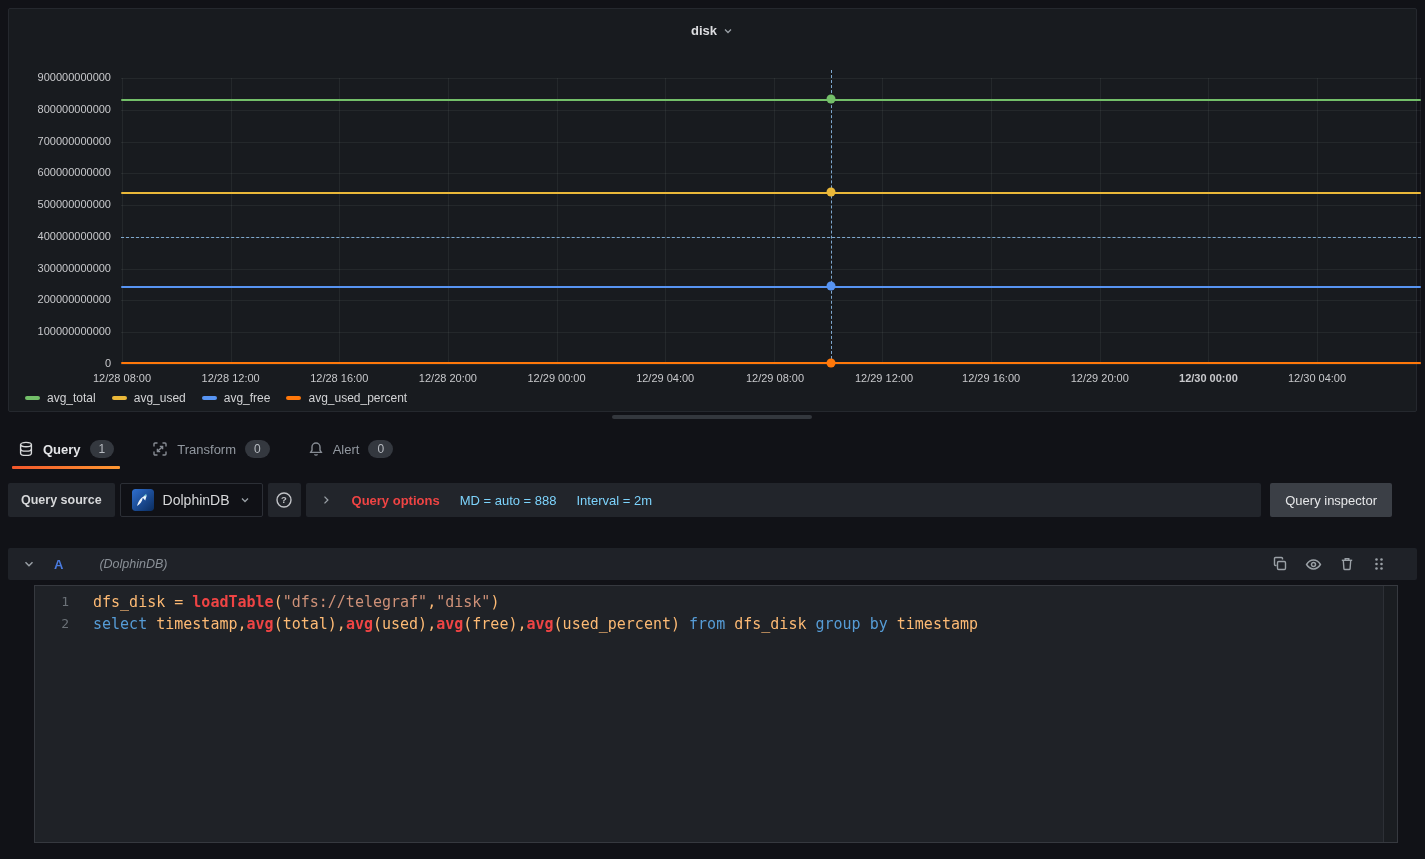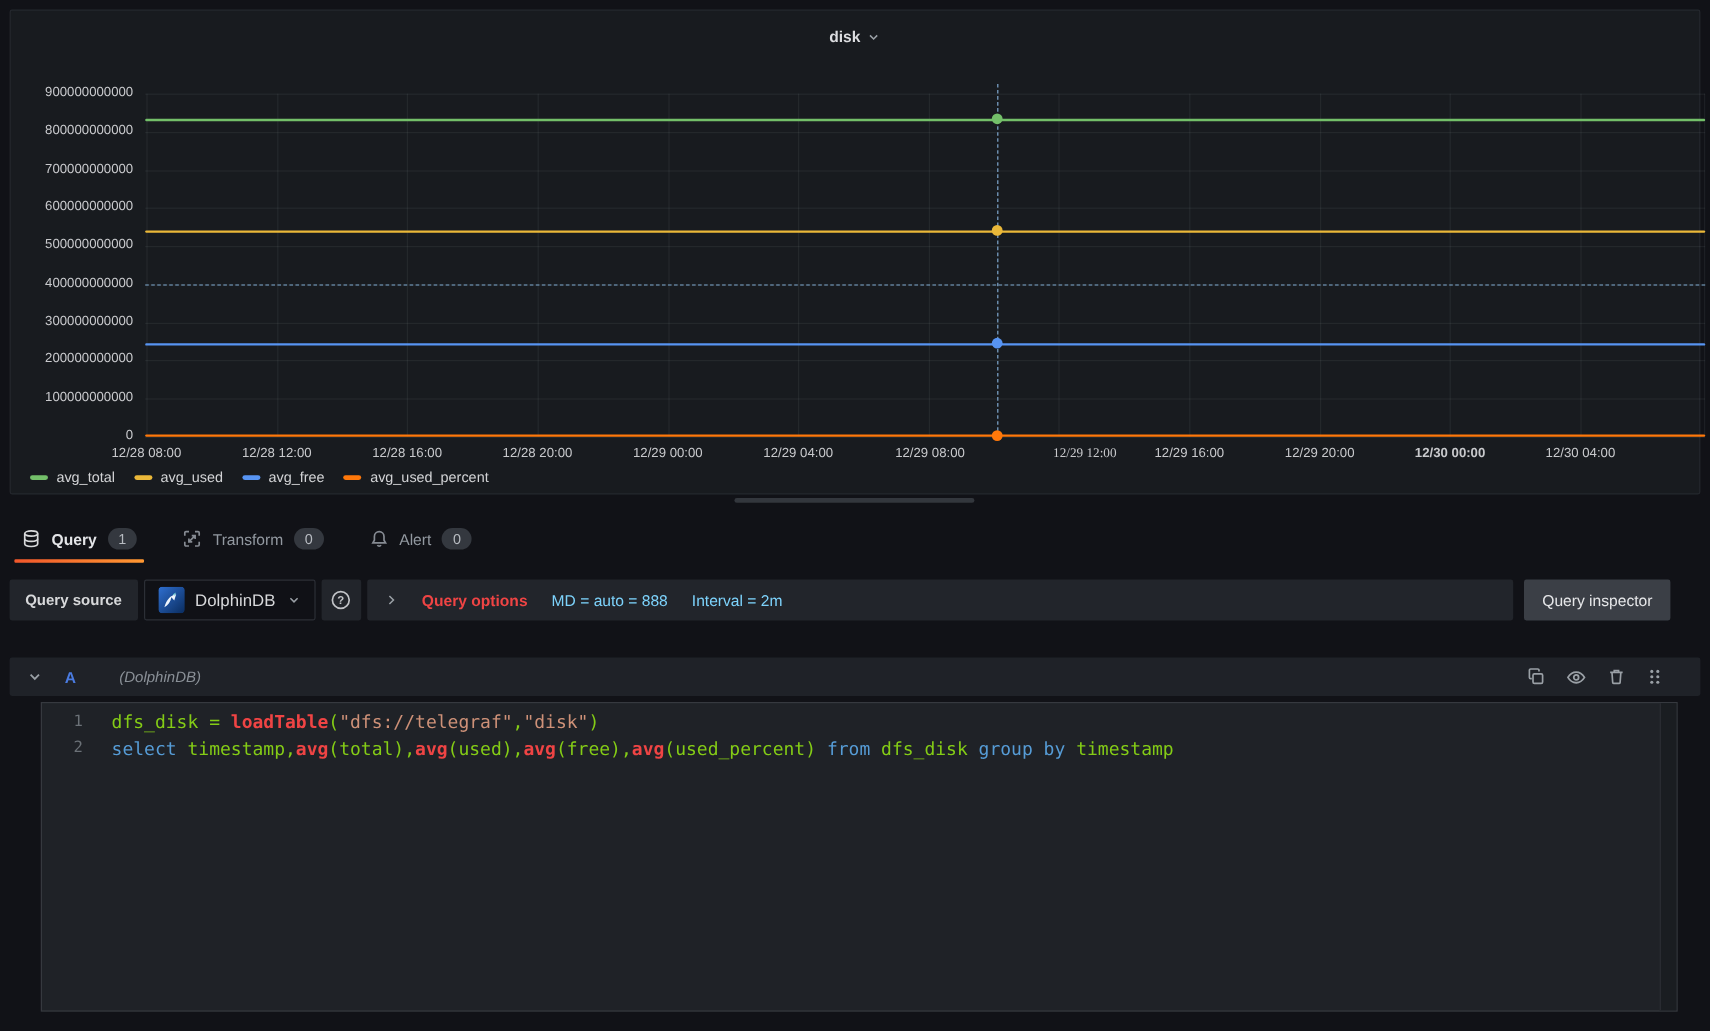--- a/index.html
+++ b/index.html
@@ -70,21 +70,21 @@
   .query-actions { margin-left:auto; margin-right:15px; display:flex; gap:13px; align-items:center; }
   .icon-btn { background:none; border:none; padding:2px; cursor:pointer; display:flex; align-items:center; }
 
   .code-editor { position:absolute; left:34px; top:585px; width:1364px; height:258px;
                  background:#1f2227; border:1px solid #36393f; font-family:"DejaVu Sans Mono",monospace; }
   .code-lines { position:absolute; left:0; top:5px; right:16px; }
   .code-line { display:flex; line-height:22px; font-size:15px; }
   .line-num { width:40px; text-align:right; padding-right:6px; color:#6b7177; font-size:13px;
               line-height:22px; flex:none; user-select:none; }
   .line-text { padding-left:18px; white-space:pre; color:#d4d4d6; }
-  .tk-plain { color:#84cc16; }
+  .tk-plain { color:#fdba74; }
   .tk-keyword { color:#569cd6; }
   .tk-func { color:#ef4444; font-weight:bold; }
   .tk-string { color:#ce9178; }
   .minimap { position:absolute; right:0; top:0; bottom:0; width:14px; background:#1a1d21;
              border-left:1px solid #2d3036; }
 
   svg.ic { display:block; }
 </style>
 </head>
 <body>
@@ -144,21 +144,21 @@
         <div class="ylabel" style="top: 284.444px;">200000000000</div>
         <div class="ylabel" style="top: 316.222px;">100000000000</div>
         <div class="ylabel" style="top: 348px;">0</div>
         <div class="xlabel" style="left: 67px;">12/28 08:00</div>
         <div class="xlabel" style="left: 175.64px;">12/28 12:00</div>
         <div class="xlabel" style="left: 284.28px;">12/28 16:00</div>
         <div class="xlabel" style="left: 392.92px;">12/28 20:00</div>
         <div class="xlabel" style="left: 501.56px;">12/29 00:00</div>
         <div class="xlabel" style="left: 610.2px;">12/29 04:00</div>
         <div class="xlabel" style="left: 720px;">12/29 08:00</div>
-        <div class="xlabel" style="left: 849px; font-family: Liberation Serif, serif;">12/29 12:00</div>
+        <div class="xlabel" style="left: 829px;">12/29 12:00</div>
         <div class="xlabel" style="left: 936.12px;">12/29 16:00</div>
         <div class="xlabel" style="left: 1044.76px;">12/29 20:00</div>
         <div class="xlabel" style="left: 1153.4px; font-weight: bold;">12/30 00:00</div>
         <div class="xlabel" style="left: 1262.04px;">12/30 04:00</div>
       </div>
     <div class="legend" id="legend">
         <div class="legend-item">
           <div class="legend-swatch" style="background: rgb(115, 191, 105);"></div>
           <span>avg_total</span>
         </div>

